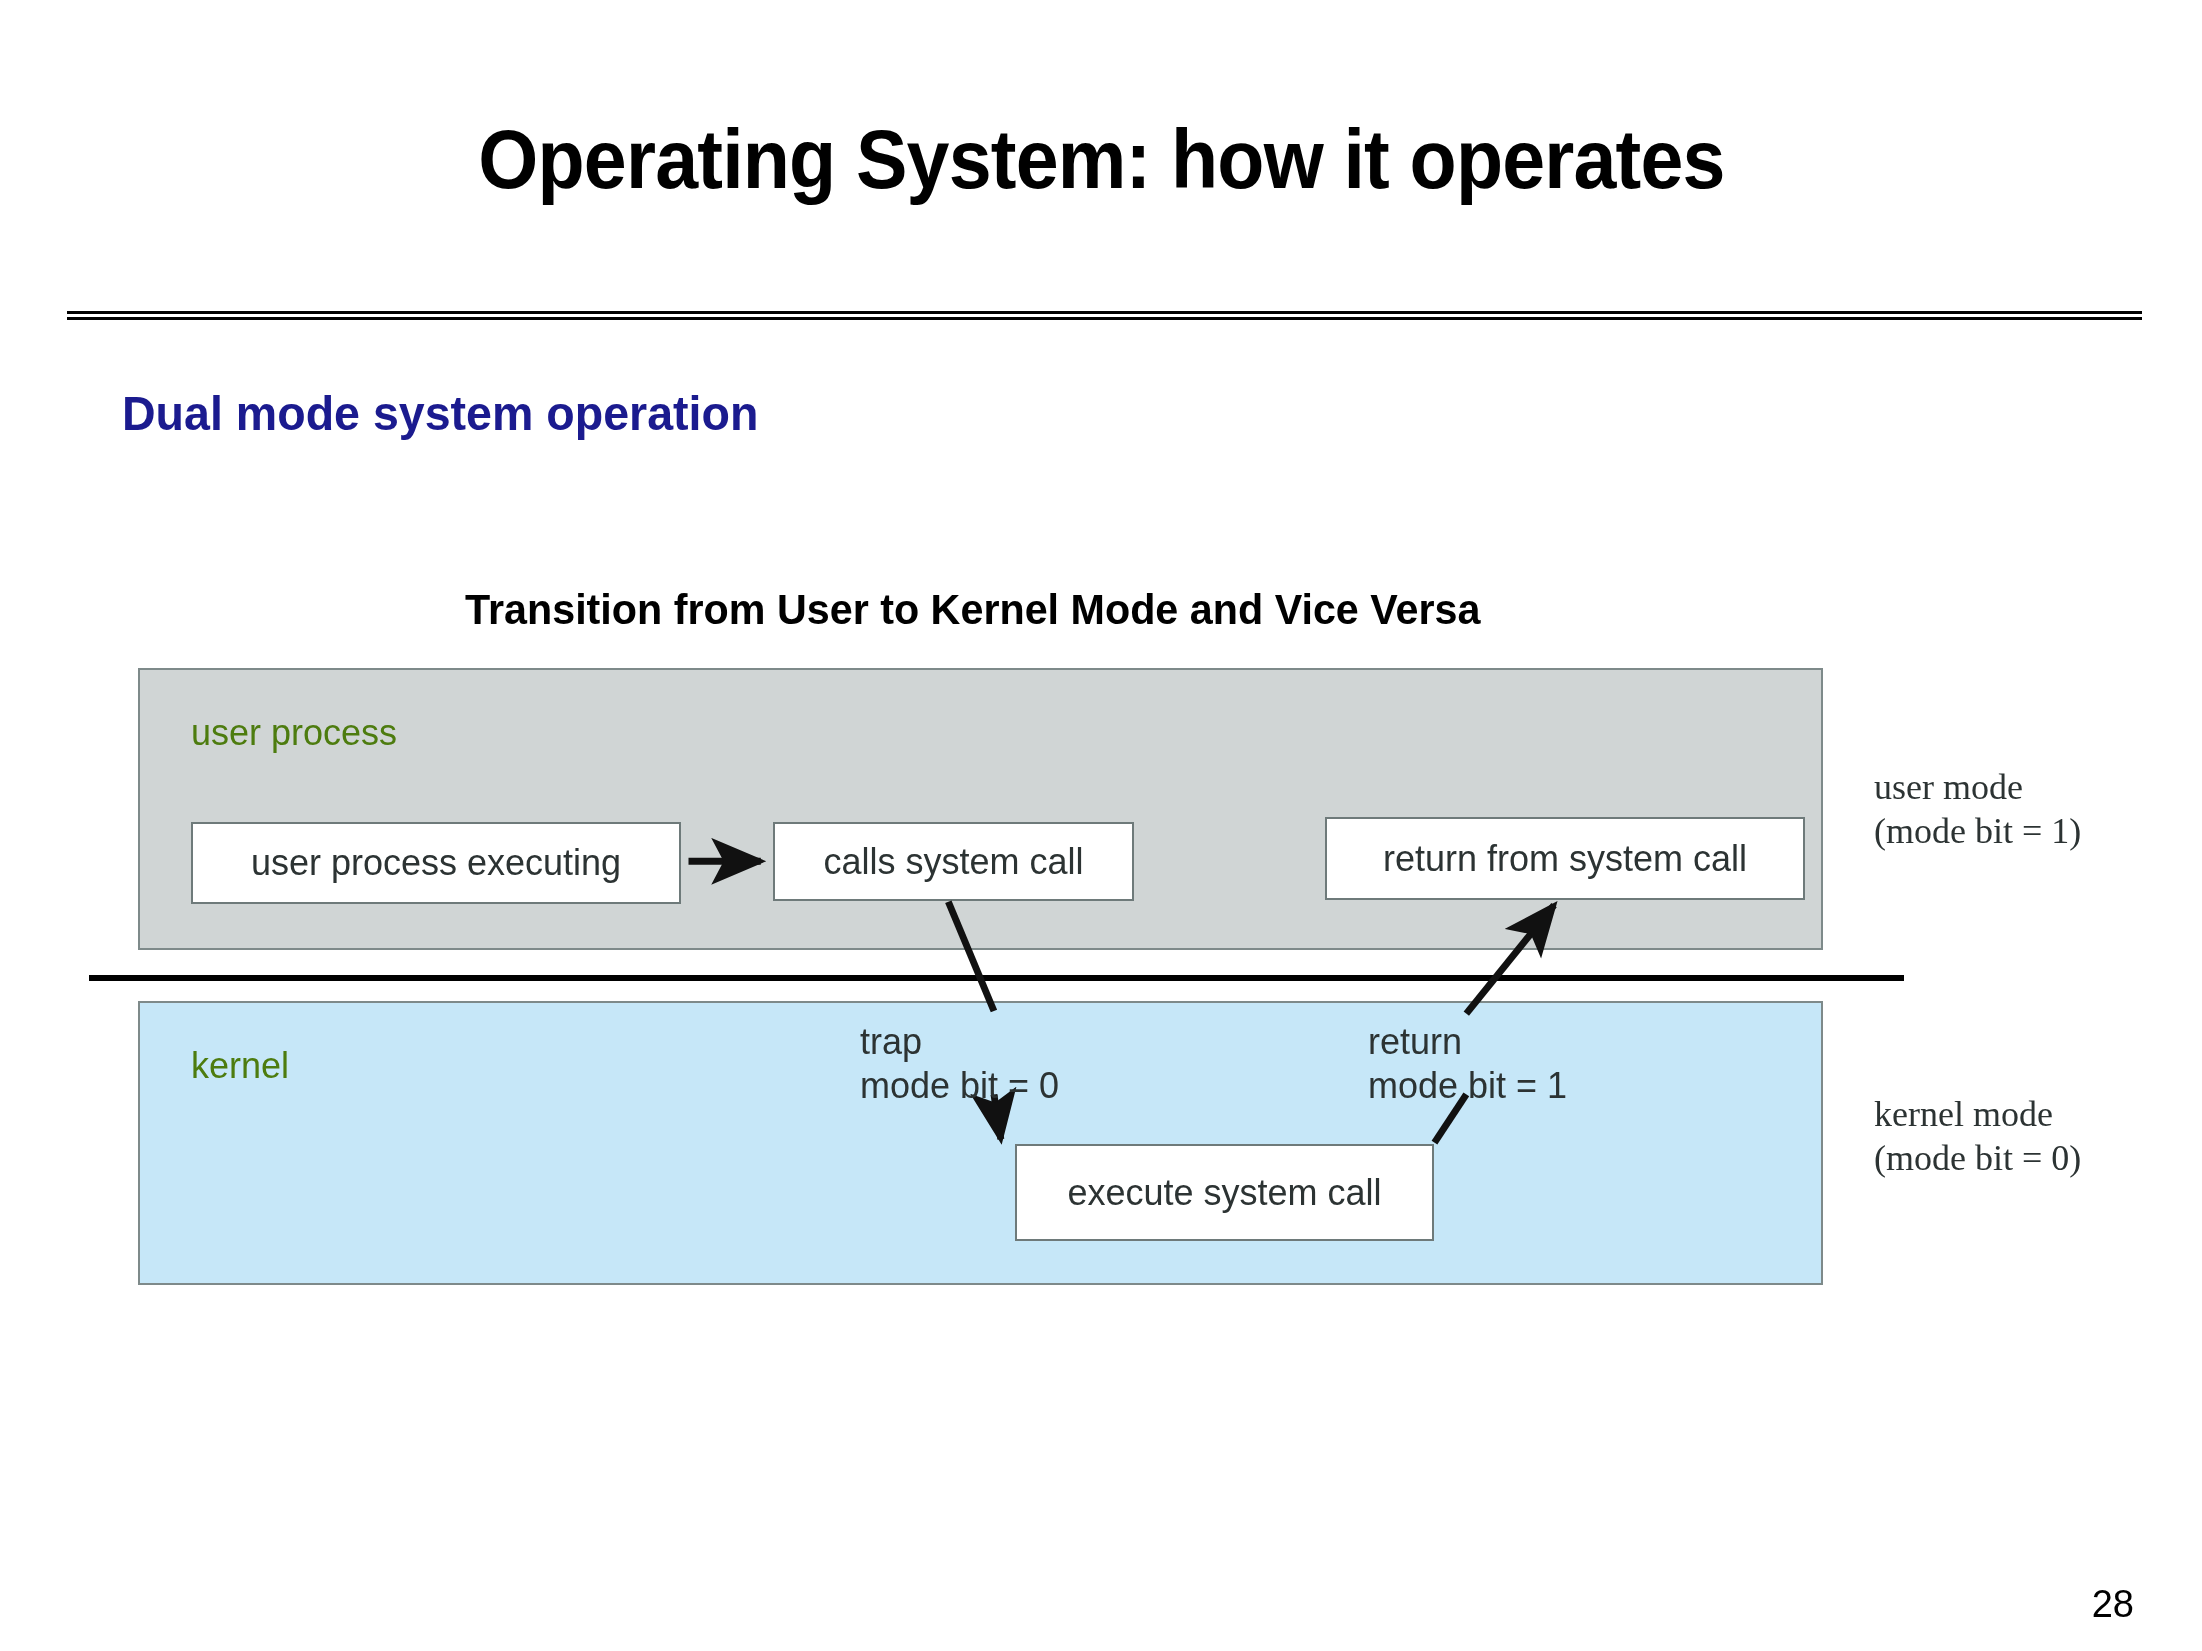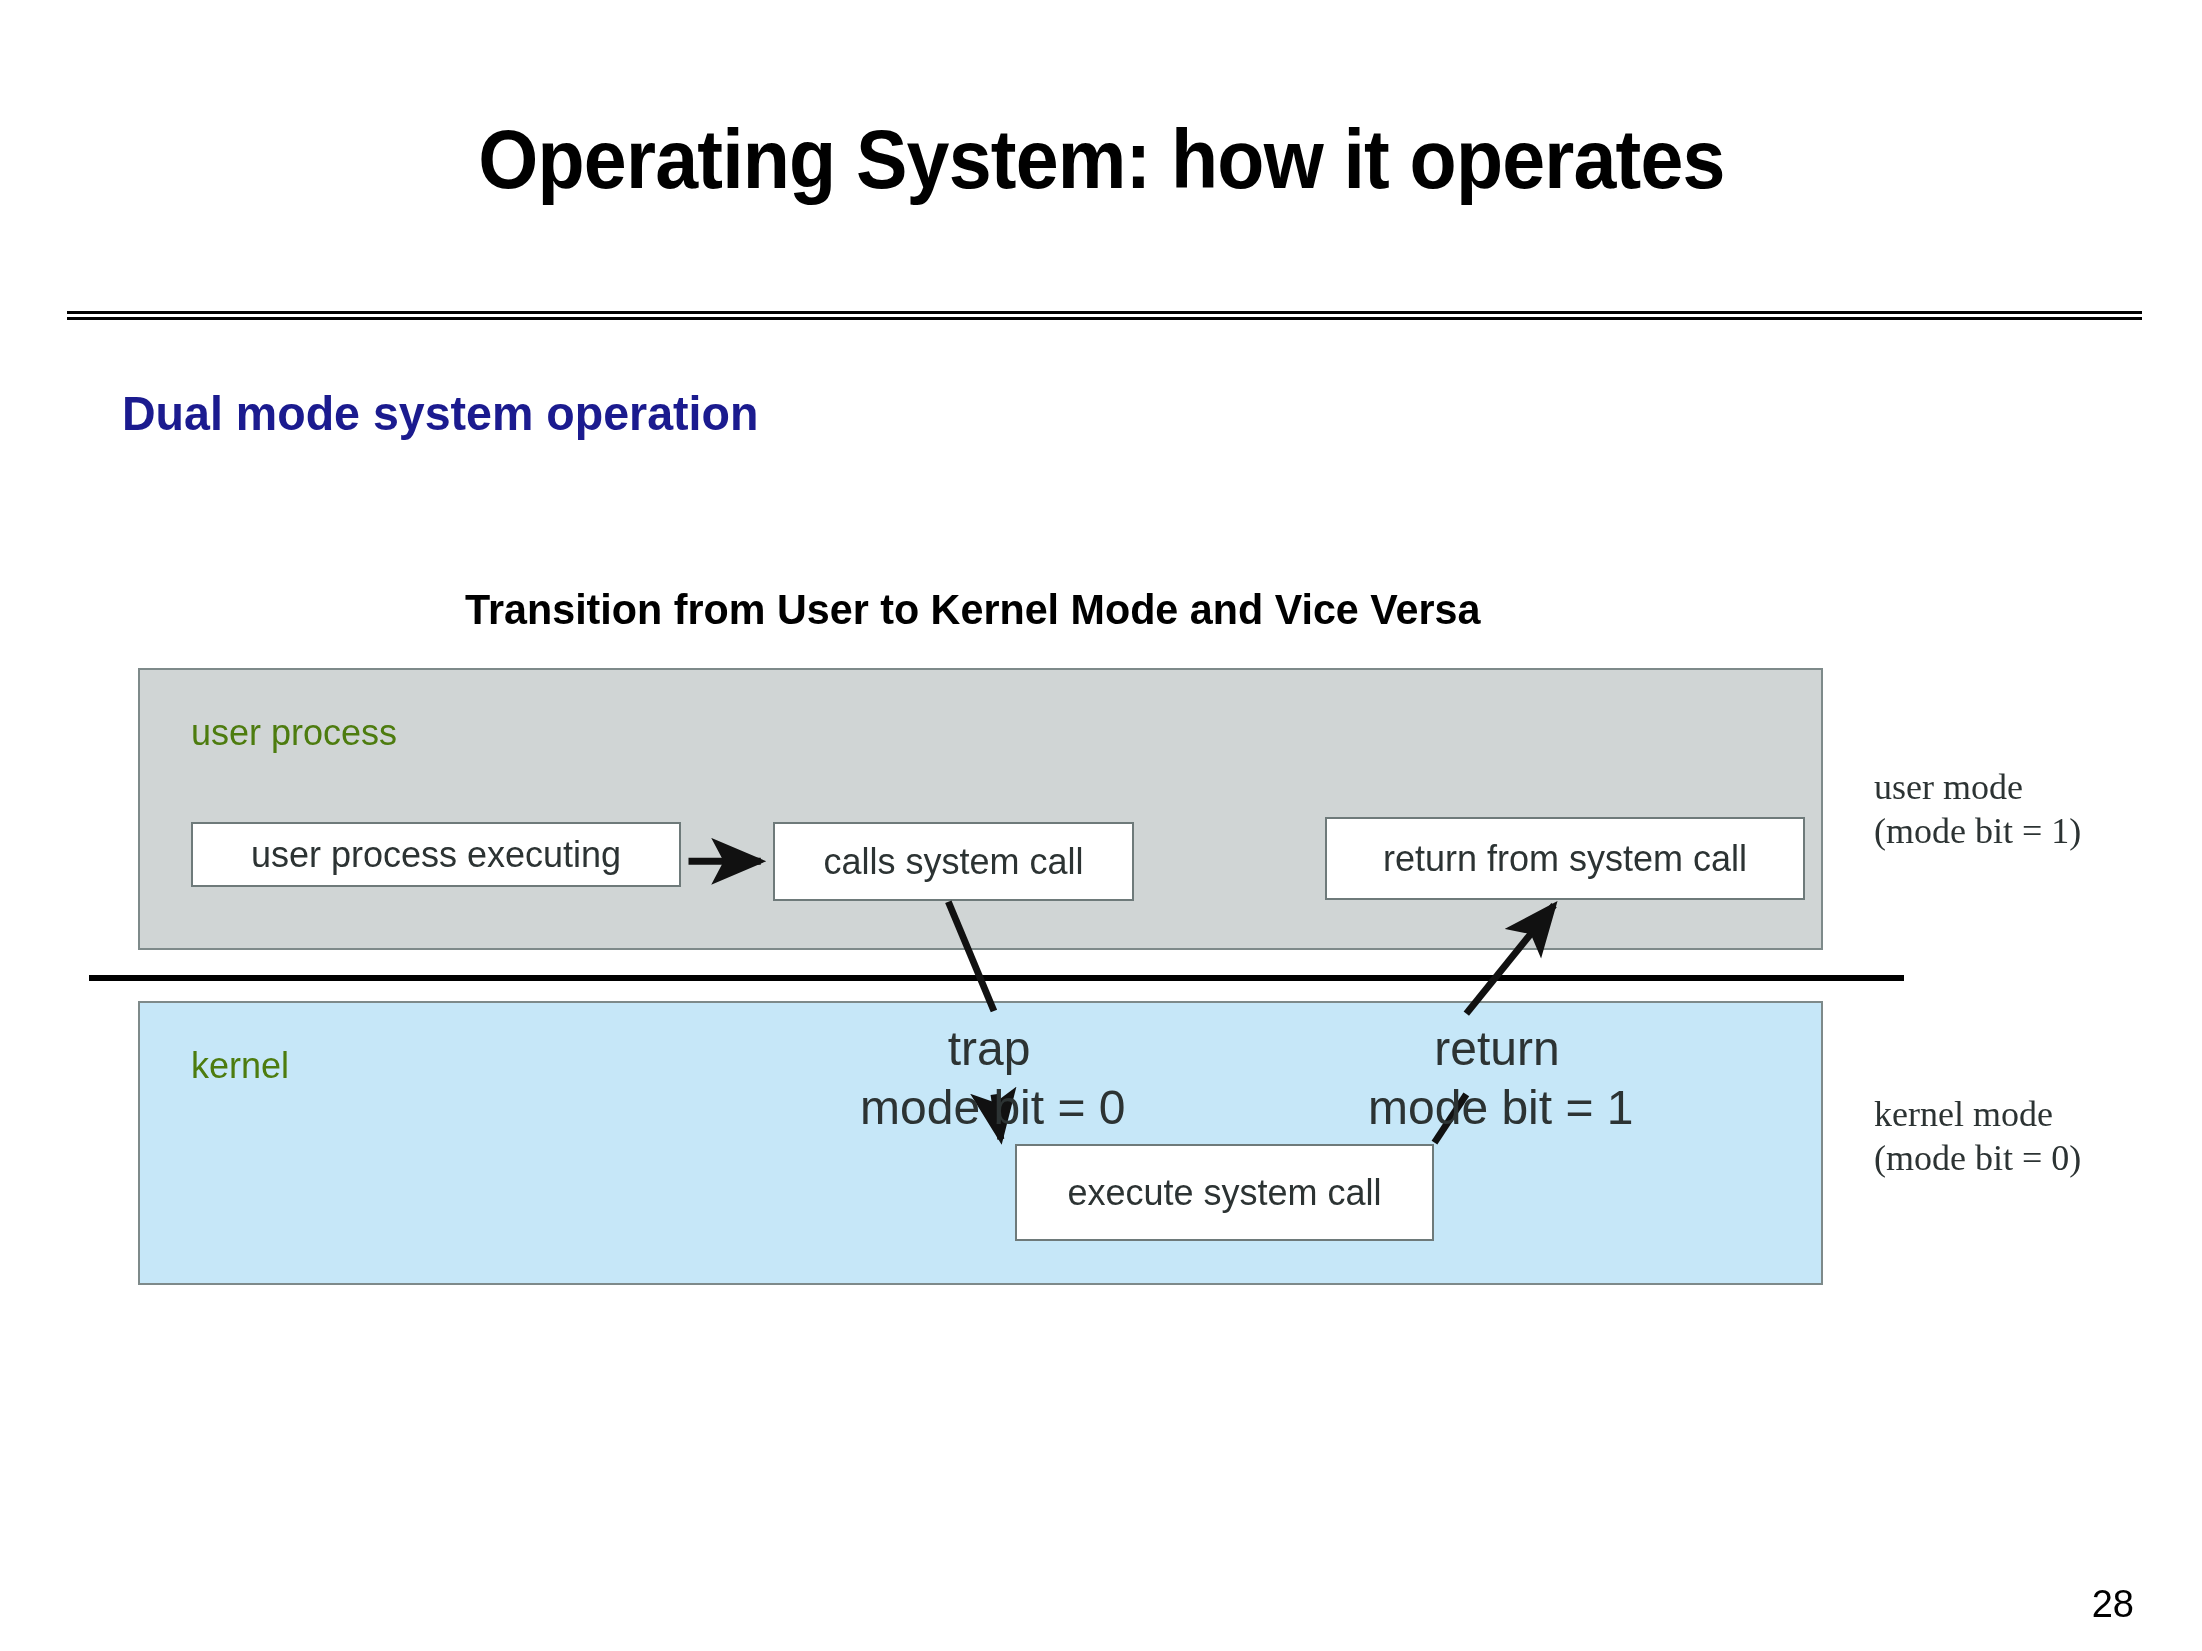--- a/index.html
+++ b/index.html
@@ -138,45 +138,45 @@
     border: 2.6px solid #6e7a7a;
     box-sizing: border-box;
     display: flex;
     align-items: center;
     justify-content: center;
     font-family: "Liberation Sans", sans-serif;
     font-size: 36px;
     color: #2c3333;
     white-space: nowrap;
   }
-  .pbox.user-exec    { left: 191px;  top: 822px;  width: 490px; height: 65px; }
+  .pbox.user-exec    { left: 191px;  top: 822px;  width: 490px; height: 82px; }
   .pbox.calls-sys    { left: 773px;  top: 822px;  width: 361px; height: 79px; }
   .pbox.return-sys   { left: 1325px; top: 817px;  width: 480px; height: 83px; }
   .pbox.execute-sys  { left: 1015px; top: 1144px; width: 419px; height: 97px; }
 
   
   .mode-legend {
     position: absolute;
     font-family: Liberation Serif, serif;
     font-size: 36px;
     line-height: 1.22;
     color: #2c3333;
     white-space: nowrap;
   }
   .mode-legend.user   { left: 1874px; top: 766px; }
   .mode-legend.kernel { left: 1874px; top: 1093px; }
 
   
   .annot {
     position: absolute;
     font-family: "Liberation Sans", sans-serif;
-    font-size: 48px;
+    font-size: 36px;
     line-height: 1.22;
     color: #2c3333;
-    text-align: center;
+    text-align: left;
     white-space: nowrap;
   }
   .annot.trap   { left: 860px; top: 1020px; width: 258px; }
   .annot.return { left: 1368px; top: 1020px; width: 258px; }
 
   
   .page-number {
     position: absolute;
     right: 69px;
     bottom: 26px;

